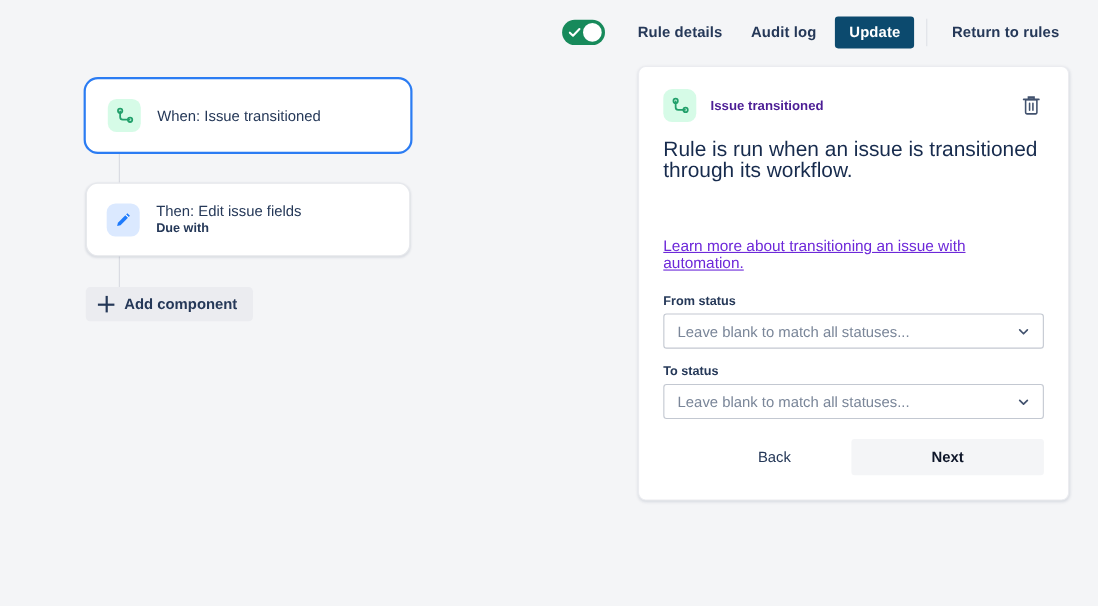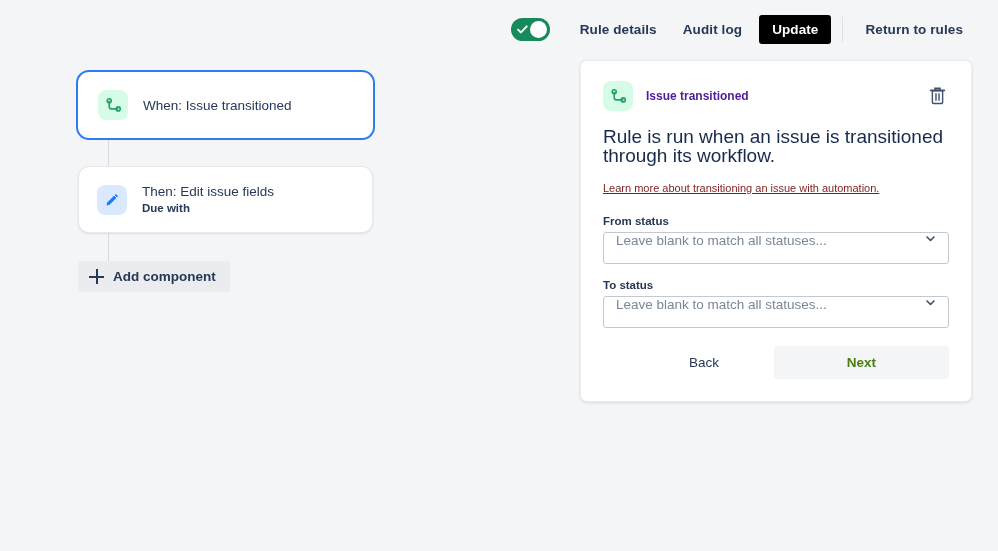--- a/index.html
+++ b/index.html
@@ -54,21 +54,21 @@
   .nav-link {
     font-size: 13.5px;
     font-weight: 700;
     color: #253858;
     padding: 6px 13px;
     white-space: nowrap;
     letter-spacing: .1px;
   }
 
   .btn-update {
-    background: #000000;
+    background: #0c4a6e;
     color: #ffffff;
     font-size: 13.5px;
     font-weight: 700;
     padding: 7px 13px;
     border-radius: 3px;
     white-space: nowrap;
     margin: 0 4px;
     letter-spacing: .1px;
   }
 
@@ -192,43 +192,44 @@
 
   .panel-desc {
     font-size: 19px;
     color: #172b4d;
     line-height: 19px;
     margin-bottom: 13px;
   }
 
   .panel-link {
     display: inline-block;
-    font-size: 11px;
-    color: #7f1d1d;
+    font-size: 14px;
+    color: #6d28d9;
     text-decoration: underline;
     margin-bottom: 21px;
+    margin-top: 37px;
   }
 
   .field-label {
     font-size: 11.5px;
     font-weight: 700;
     color: #253858;
     margin-bottom: 5px;
     display: block;
   }
 
   .select {
     position: relative;
     width: 100%;
     height: 32px;
     background: #ffffff;
     border: 1px solid #c3c8d1;
     border-radius: 3px;
     display: flex;
-    align-items: flex-start;
+    align-items: center;
     padding: 0 12px;
     margin-bottom: 15px;
   }
   .select .ph {
     font-size: 13.5px;
     color: #7a8699;
   }
   .chev {
     margin-left: auto;
     width: 11px; height: 11px;
@@ -245,21 +246,21 @@
     font-weight: 400;
     color: #253858;
     padding: 8px 16px;
     margin-left: 70px;
   }
   .btn-next {
     margin-left: auto;
     width: 175px;
     text-align: center;
     background: #f4f5f7;
-    color: #4d7c0f;
+    color: #0f172a;
     font-size: 13.5px;
     font-weight: 700;
     padding: 9px 0;
     border-radius: 3px;
   }
 </style>
 </head>
 <body>
 
 <div class="page">

